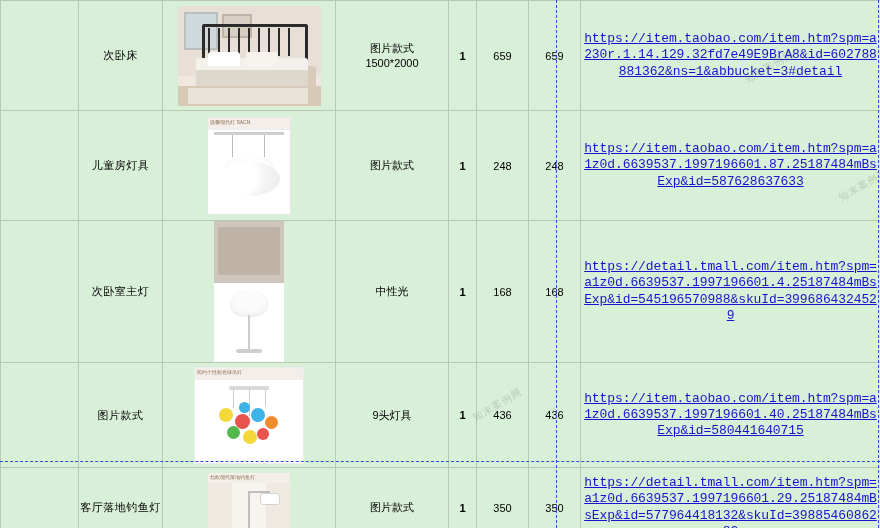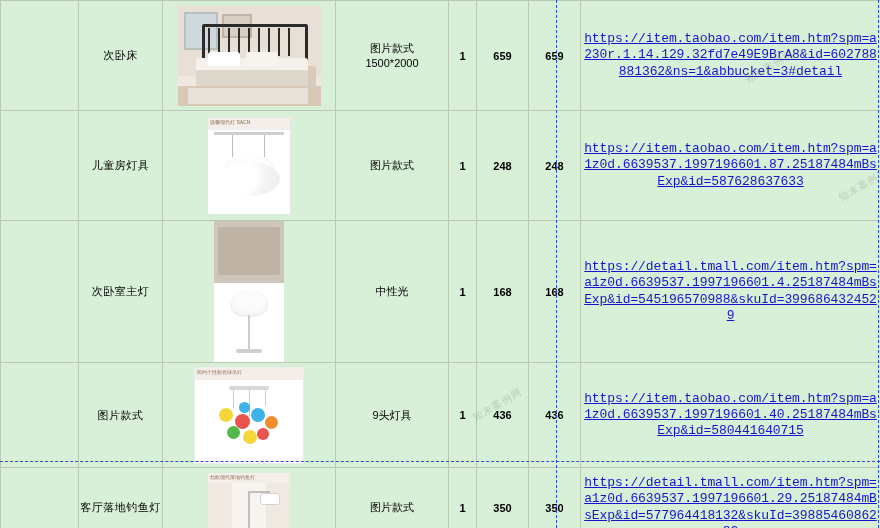--- a/index.html
+++ b/index.html
@@ -56,21 +56,21 @@
     font-size: 11.5px;
     line-height: 1.35;
     color: #000;
   }
   td.qty-cell {
     font-size: 11px;
     font-weight: bold;
   }
   td.num-cell {
     font-size: 12px;
-    font-weight: bold;
+    font-weight: normal;
   }
   td.link-cell {
     text-align: left;
     padding: 0 4px;
     vertical-align: middle;
     background: #d8f0d8;
   }
   .link {
     display: block;
     color: #1515cf;

